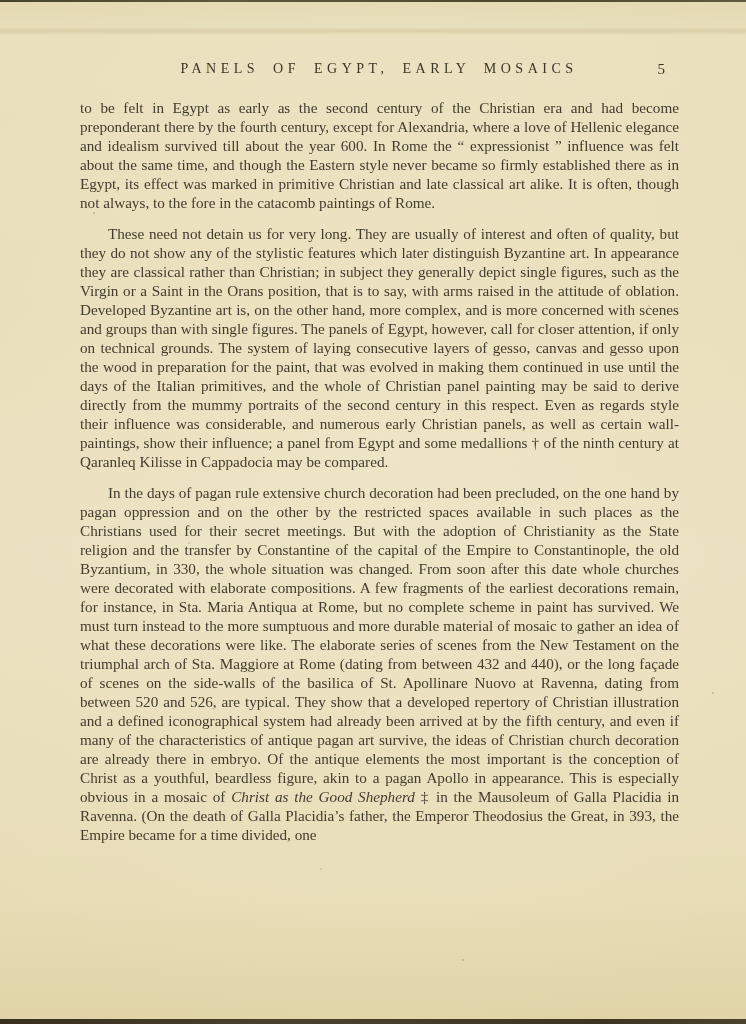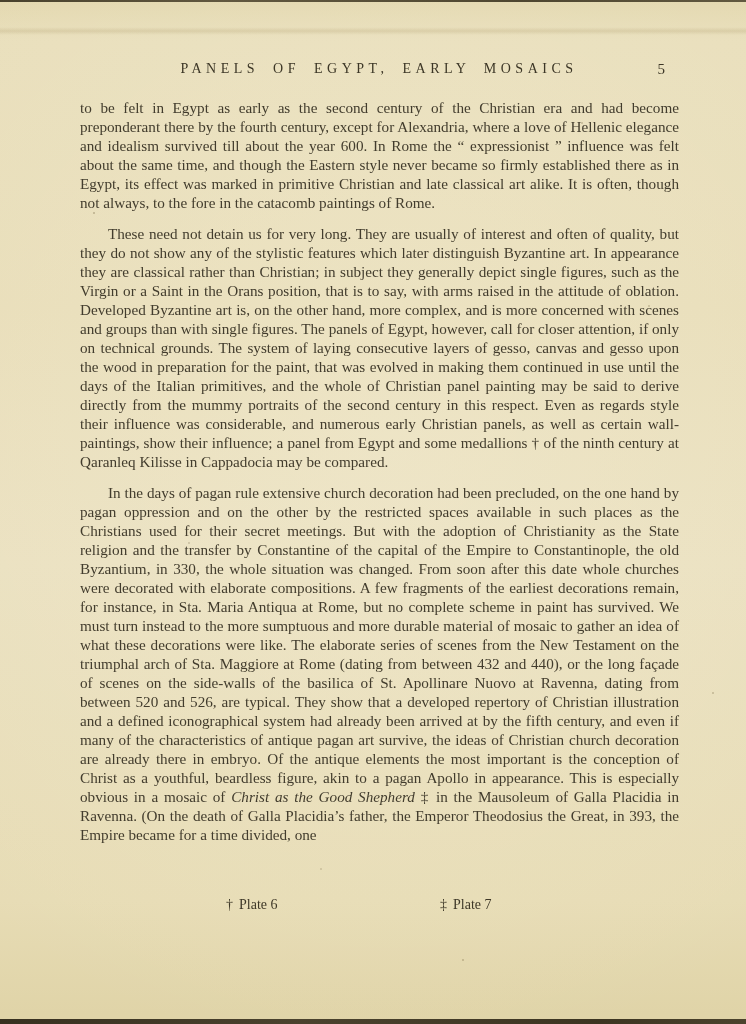--- a/index.html
+++ b/index.html
@@ -129,23 +129,15 @@
       <span>to be felt in Egypt as early as the second century of the Christian era and had become preponderant there by the fourth century, except for Alexandria, where a love of Hellenic elegance and idealism survived till about the year 600.  In Rome the “ expressionist ” influence was felt about the same time, and though the Eastern style never became so firmly established there as in Egypt, its effect was marked in primitive Christian and late classical art alike.  It is often, though not always, to the fore in the catacomb paintings of Rome.</span>
     </p>
     <p class="para">
       <span>These need not detain us for very long.  They are usually of interest and often of quality, but they do not show any of the stylistic features which later distinguish Byzantine art.  In appearance they are classical rather than Christian; in subject they generally depict single figures, such as the Virgin or a Saint in the Orans position, that is to say, with arms raised in the attitude of oblation.  Developed Byzantine art is, on the other hand, more complex, and is more concerned with scenes and groups than with single figures.  The panels of Egypt, however, call for closer attention, if only on technical grounds.  The system of laying consecutive layers of gesso, canvas and gesso upon the wood in preparation for the paint, that was evolved in making them continued in use until the days of the Italian primitives, and the whole of Christian panel painting may be said to derive directly from the mummy portraits of the second century in this respect.  Even as regards style their influence was considerable, and numerous early Christian panels, as well as certain wall-paintings, show their influence;  a panel from Egypt and some medallions † of the ninth century at Qaranleq Kilisse in Cappadocia may be compared.</span>
     </p>
     <p class="para">
       <span>In the days of pagan rule extensive church decoration had been precluded, on the one hand by pagan oppression and on the other by the restricted spaces available in such places as the Christians used for their secret meetings.  But with the adoption of Christianity as the State religion and the transfer by Constantine of the capital of the Empire to Constantinople, the old Byzantium, in 330, the whole situation was changed.  From soon after this date whole churches were decorated with elaborate compositions.  A few fragments of the earliest decorations remain, for instance, in Sta. Maria Antiqua at Rome, but no complete scheme in paint has survived.  We must turn instead to the more sumptuous and more durable material of mosaic to gather an idea of what these decorations were like.  The elaborate series of scenes from the New Testament on the triumphal arch of Sta. Maggiore at Rome (dating from between 432 and 440), or the long façade of scenes on the side-walls of the basilica of St. Apollinare Nuovo at Ravenna, dating from between 520 and 526, are typical.  They show that a developed repertory of Christian illustration and a defined iconographical system had already been arrived at by the fifth century, and even if many of the characteristics of antique pagan art survive, the ideas of Christian church decoration are already there in embryo.  Of the antique elements the most important is the conception of Christ as a youthful, beardless figure, akin to a pagan Apollo in appearance.  This is especially obvious in a mosaic of </span><em class="work-title">Christ as the Good Shepherd</em><span> ‡ in the Mausoleum of Galla Placidia in Ravenna.  (On the death of Galla Placidia’s father, the Emperor Theodosius the Great, in 393, the Empire became for a time divided, one</span>
     </p>
   </div>
 
-  <div class="footnotes-row">
-    <span class="footnote footnote-1">
-      <span class="mark">†</span><span>Plate 6</span>
-    </span>
-    <span class="footnote footnote-2">
-      <span class="mark">‡</span><span>Plate 7</span>
-    </span>
-  </div>
 
   <div class="edge-bottom"></div>
 </div>
 
 </body></html>

